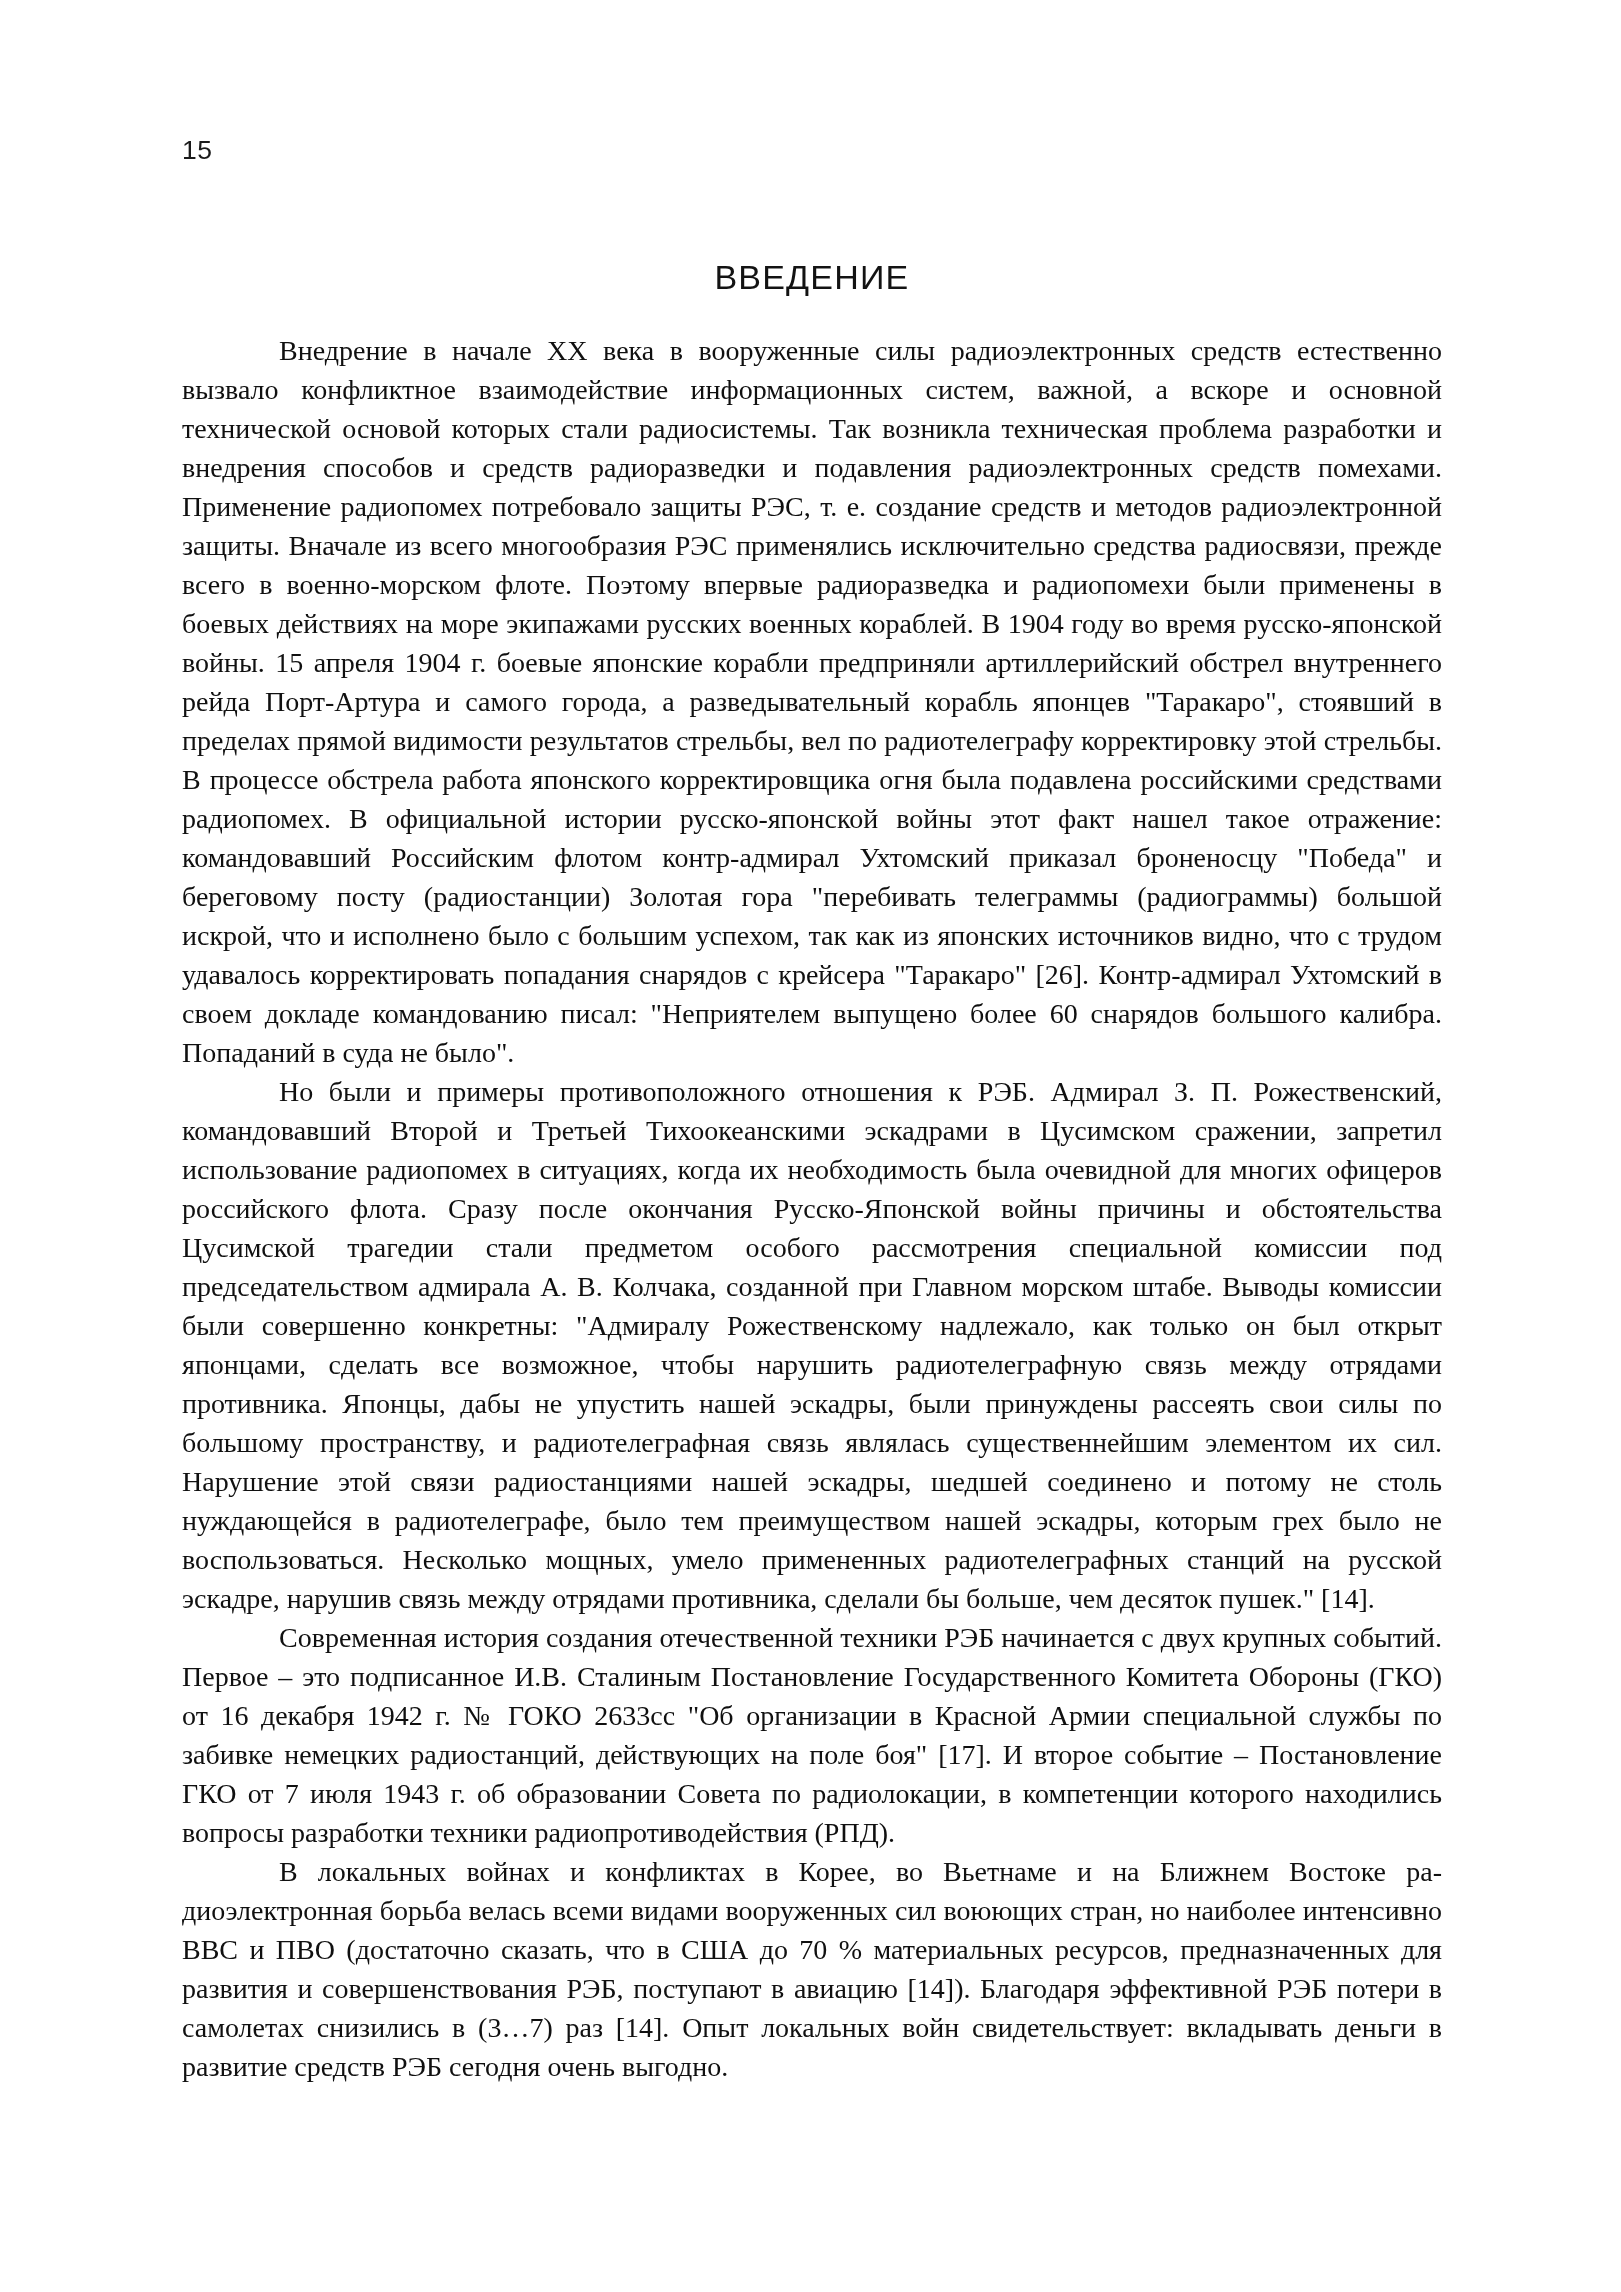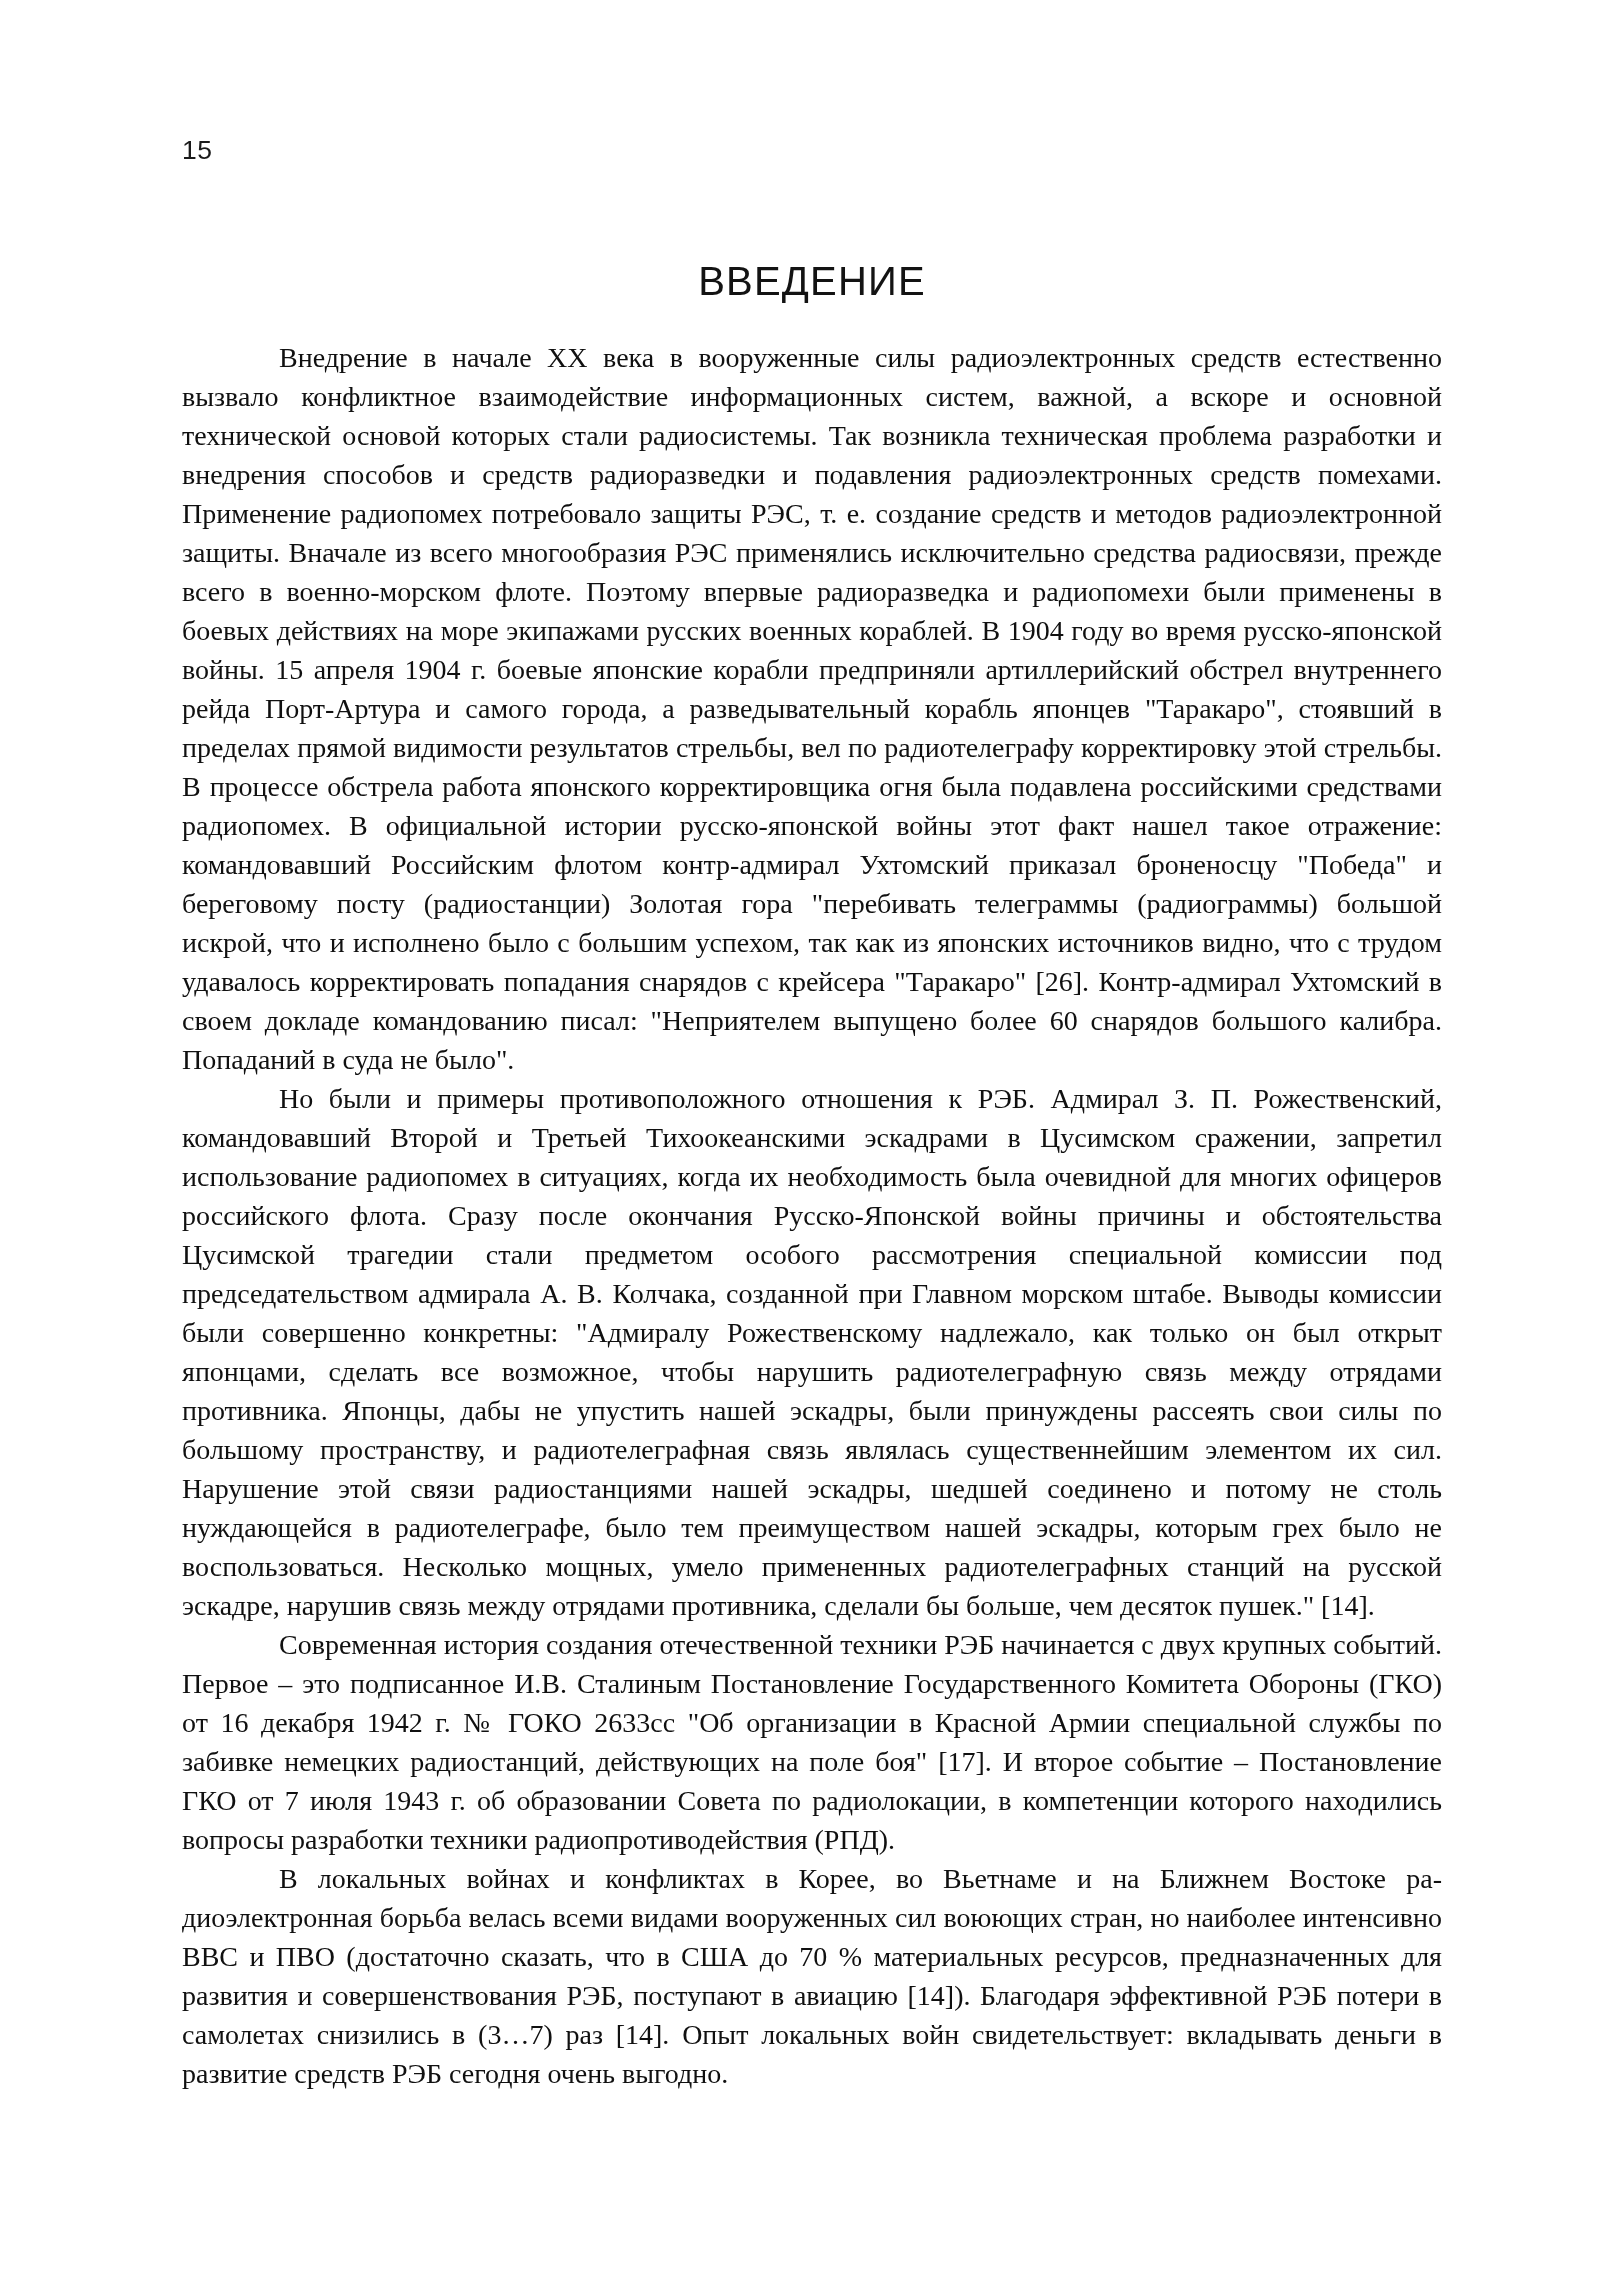--- a/index.html
+++ b/index.html
@@ -26,21 +26,21 @@
     line-height: 1;
   }
   .content {
     position: absolute;
     left: 182px;
     top: 257px;
     width: 1260px;
   }
   .doc-title {
     font-family: "Liberation Sans", sans-serif;
-    font-size: 40px;
+    font-size: 34px;
     font-weight: 400;
     text-align: center;
     color: #131313;
     letter-spacing: 1.2px;
     margin: 0 0 33px 0;
     line-height: 1.2;
   }
   .body-text {
     font-family: "Liberation Serif", "DejaVu Serif", serif;
     font-size: 28px;

